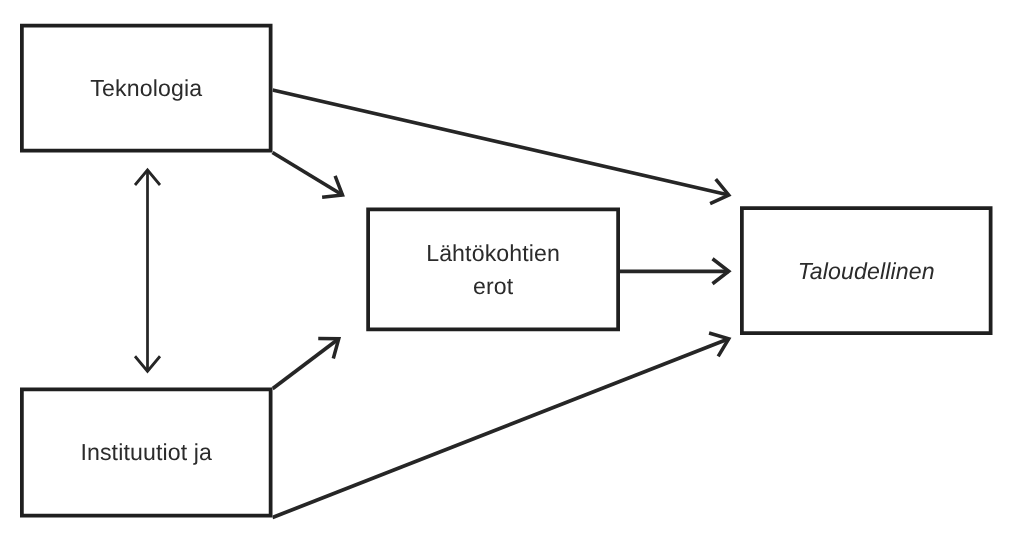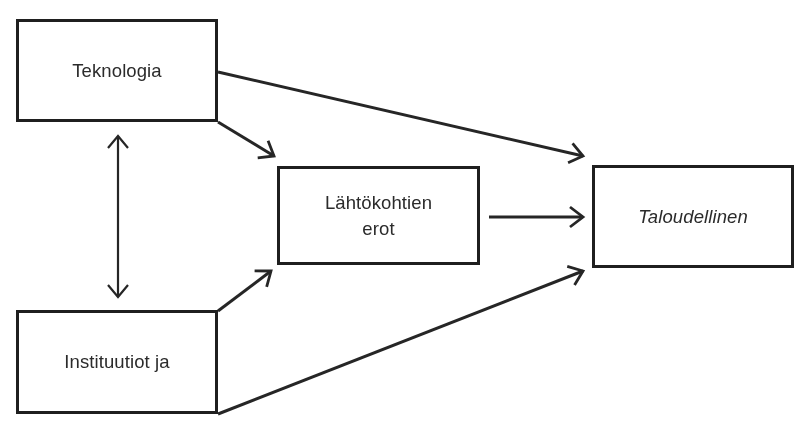--- a/index.html
+++ b/index.html
@@ -34,21 +34,21 @@
     justify-content: center;
     text-align: center;
     color: #2b2b2b;
     font-size: 18.5px;
     font-weight: 500;
     line-height: 26px;
     letter-spacing: 0.1px;
   }
   .node-teknologia     { left: 16px;  top: 19px;  width: 202px; height: 103px; }
   .node-instituutiot   { left: 16px;  top: 310px; width: 202px; height: 104px; }
-  .node-lahtokohtien   { left: 277px; top: 166px; width: 203px; height: 99px;  }
+  .node-lahtokohtien   { left: 293px; top: 166px; width: 203px; height: 99px;  }
   .node-taloudellinen  { left: 592px; top: 165px; width: 202px; height: 103px; font-style: italic; }
   .edge {
     stroke: #262626;
     fill: none;
   }
   .edge-thick { stroke-width: 3; }
   .edge-thin  { stroke-width: 2.2; }
 </style>
 </head>
 <body>

